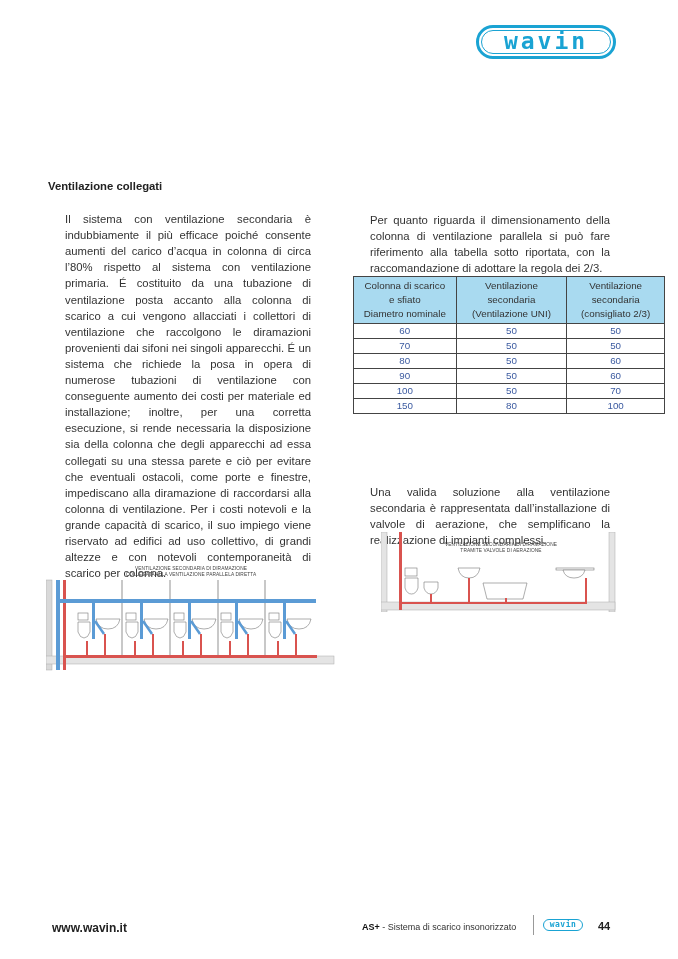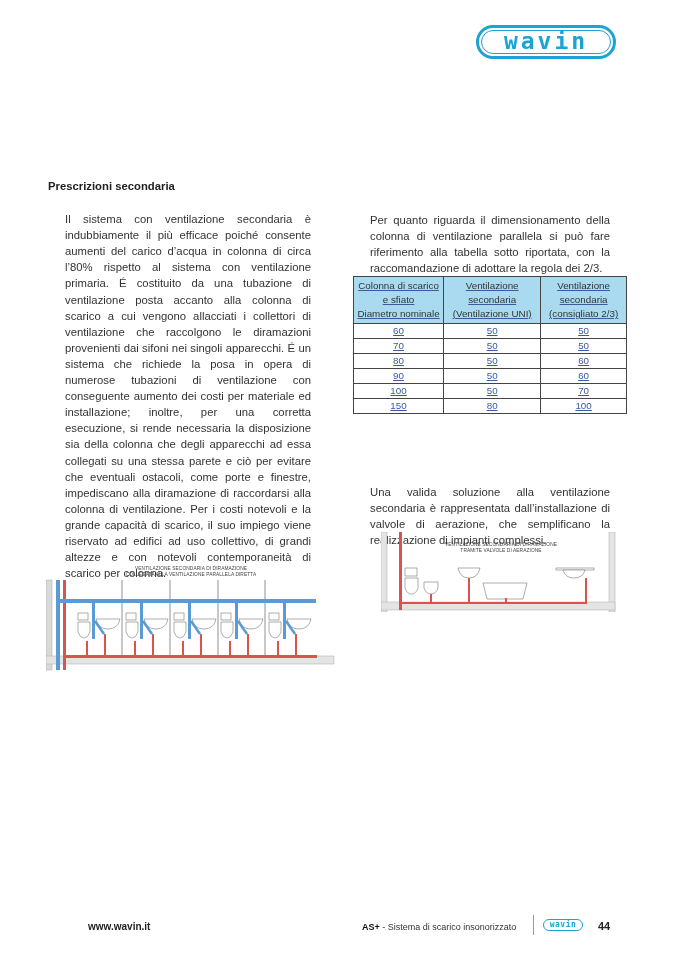--- a/index.html
+++ b/index.html
@@ -21,61 +21,61 @@
       color: #1aa3d3; letter-spacing: 3px; position: relative; top: -1px;
     }
     .col { position: absolute; font-size: 11.3px; line-height: 16.1px; color: #333; }
     .left-col { left: 48px; top: 178px; width: 280px; }
     .right-col { left: 353px; top: 195px; width: 274px; }
     .heading { font-weight: bold; color: #222; }
     .para { text-align: justify; margin: 17px; }
     .gap { height: 16px; }
 
     table.dim {
-      position: absolute; left: 353px; top: 276px; width: 274px;
-      border-collapse: collapse; font-size: 9.8px; color: #3b5aa0; text-decoration: underline;
+      position: absolute; left: 353px; top: 276px; width: 312px;
+      border-collapse: collapse; font-size: 9.8px; color: #3b5aa0;
     }
     table.dim th {
       background: #a9daf0; border: 1.5px solid #444; font-weight: normal; color: #333;
       padding: 2px 2px; line-height: 14px; text-align: center; height: 42px;
     }
     table.dim td {
       border: 1.5px solid #444; text-align: center; height: 14px; line-height: 14px; padding: 0;
     }
     table.dim td.c1 { width: 33%; }
 
     .diagram { position: absolute; }
     .diag-left { left: 46px; top: 566px; width: 290px; height: 106px; }
     .diag-right { left: 381px; top: 532px; width: 238px; height: 80px; }
     .diag-caption {
       position: absolute; font-size: 4.8px; color: #444; text-align: center; line-height: 6px;
       letter-spacing: 0.1px;
     }
 
-    .footer-url { position: absolute; left: 52px; top: 921px; font-size: 10px; font-weight: bold; color: #222; margin-left: 36px; }
+    .footer-url { position: absolute; left: 52px; top: 921px; font-size: 12px; font-weight: bold; color: #222; }
     .footer-title { position: absolute; left: 362px; top: 922px; font-size: 9px; color: #333; }
     .footer-title b { color: #111; }
     .footer-sep { position: absolute; left: 533px; top: 915px; width: 1px; height: 20px; background: #999; }
     .footer-logo {
       position: absolute; left: 543px; top: 919px; width: 40px; height: 12px; border: 1.2px solid #1aa3d3;
       border-radius: 7px; box-sizing: border-box; display: flex; align-items: center; justify-content: center;
     }
     .footer-logo span { font-family: "DejaVu Sans Mono", monospace; font-size: 8px; color: #1aa3d3; font-weight: bold; letter-spacing: 0.5px; line-height: 8px; }
     .page-num { position: absolute; left: 598px; top: 920px; font-size: 11px; font-weight: bold; color: #222; }
   </style>
 </head>
 <body>
 
 <div class="logo">
   <div class="logo-inner"></div>
   <span class="logo-text">wavin</span>
 </div>
 
 <div class="col left-col">
-  <div class="heading">Prescrizioni secondaria</div>
+  <div class="heading">Ventilazione collegati</div>
   <p class="para">Il sistema con ventilazione secondaria è indubbiamente il più efficace poiché consente aumenti del carico d’acqua in colonna di circa l’80% rispetto al sistema con ventilazione primaria. É costituito da una tubazione di ventilazione posta accanto alla colonna di scarico a cui vengono allacciati i collettori di ventilazione che raccolgono le diramazioni provenienti dai sifoni nei singoli apparecchi. É un sistema che richiede la posa in opera di numerose tubazioni di ventilazione con conseguente aumento dei costi per materiale ed installazione; inoltre, per una corretta esecuzione, si rende necessaria la disposizione sia della colonna che degli apparecchi ad essa collegati su una stessa parete e ciò per evitare che eventuali ostacoli, come porte e finestre, impediscano alla diramazione di raccordarsi alla colonna di ventilazione. Per i costi notevoli e la grande capacità di scarico, il suo impiego viene riservato ad edifici ad uso collettivo, di grandi altezze e con notevoli contemporaneità di scarico per colonna.</p>
   <div class="gap"></div>
 </div>
 
 <div class="diagram diag-left">
   <div class="diag-caption" style="left:70px; top:0px; width:150px;">
     <div>VENTILAZIONE SECONDARIA DI DIRAMAZIONE</div>
     <div>COLLEGATA ALLA VENTILAZIONE PARALLELA DIRETTA</div>
   </div>
   <svg width="290" height="106" viewBox="0 0 290 106">

